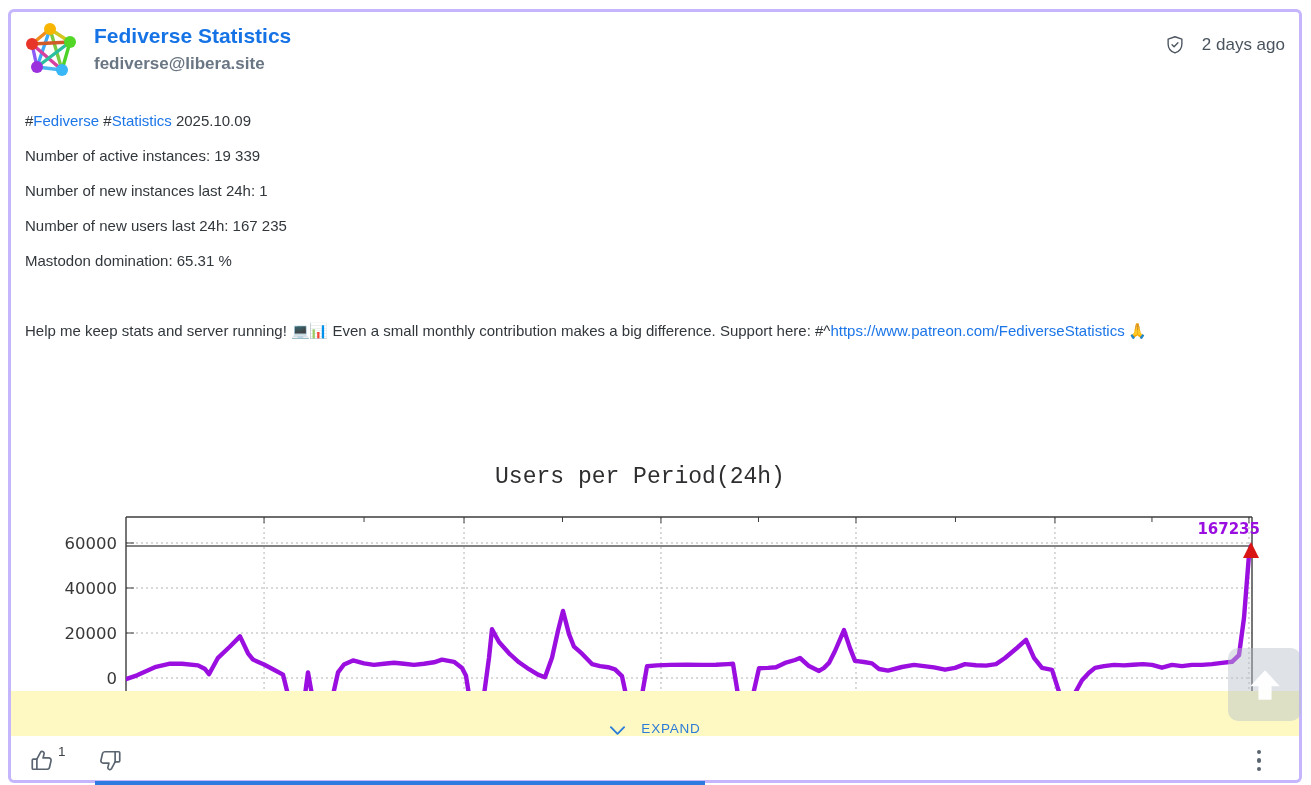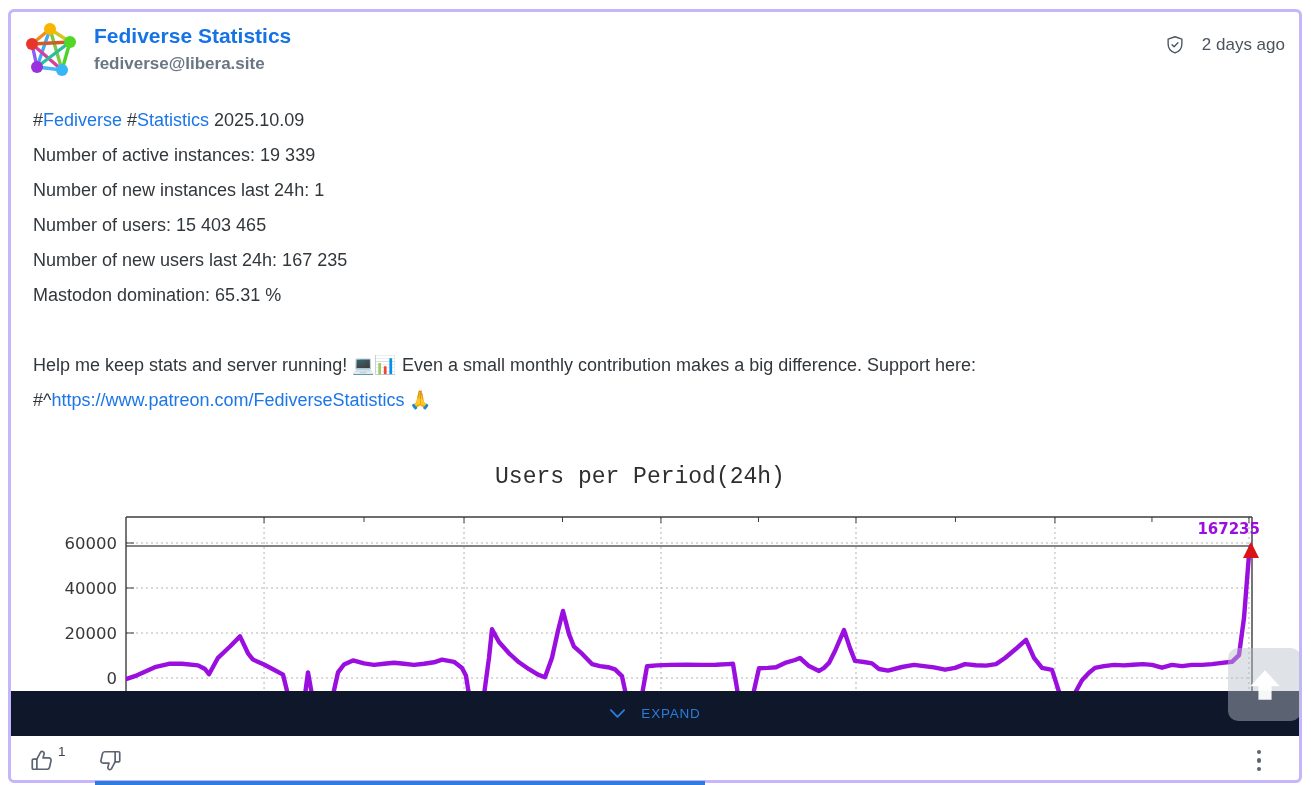--- a/index.html
+++ b/index.html
@@ -14,31 +14,31 @@
     box-sizing:border-box;overflow:hidden;
   }
   
   .header{position:absolute;top:8px;left:12px;right:14px;display:flex;align-items:flex-start;}
   .avatar{width:56px;height:56px;border-radius:10px;background:#fff;flex:0 0 auto;cursor:pointer;}
   .who{margin-left:15px;padding-top:4px;}
   .title{font-size:21px;font-weight:bold;color:#1673e6;line-height:24px;cursor:pointer;}
   .handle{font-size:17px;color:#6a7683;margin-top:6px;font-weight:bold;}
   .when{margin-left:auto;display:flex;align-items:center;gap:16px;color:#4a545e;font-size:17px;padding-top:14px;}
   
-  .post-body{position:absolute;top:91px;left:14px;right:8px;font-size:18px;color:#32373c;margin-left:8px;}
+  .post-body{position:absolute;top:91px;left:14px;right:8px;font-size:15px;color:#32373c;}
   .post-body p{margin:0;line-height:35px;}
   .spacer{height:35px;}
   a.taglink,a.weblink{color:#1c76e8;text-decoration:none;cursor:pointer;}
   
   .chart-title{position:absolute;top:452px;left:6px;width:1246px;text-align:center;
     font-size:23px;color:#2e2e30;font-family:Liberation Mono, monospace;}
   .chart-svg{position:absolute;top:503px;left:5px;}
   
-  .expand{position:absolute;top:679px;left:0;width:100%;height:45px;background:#0f172a;
-    display:flex;align-items:center;justify-content:center;gap:15px;cursor:pointer;}
+  .expand{position:absolute;top:679px;left:0;width:100%;height:45px;background:#fef9c3;
+    display:flex;align-items:flex-end;justify-content:center;gap:15px;cursor:pointer;}
   .expand-label{color:#2b7cd9;font-size:13.5px;letter-spacing:.8px;font-weight:500;}
   
   .footer{position:absolute;top:724px;left:0;width:100%;height:49px;display:flex;align-items:center;padding:0 0 0 18px;box-sizing:border-box;}
   .vote{display:flex;align-items:flex-start;gap:30px;}
   .vote-btn{position:relative;cursor:pointer;display:flex;align-items:flex-start;}
   .vote-count{font-size:13.5px;color:#3c4247;margin-left:2px;margin-top:-3px;}
   .kebab{margin-left:auto;margin-right:32px;display:flex;flex-direction:column;gap:4px;cursor:pointer;padding:6px;}
   .kebab i{width:4.5px;height:4.5px;border-radius:50%;background:#5a6570;display:block;}
   
   .scrolltop{position:absolute;left:1228px;top:648px;width:73px;height:73px;border-radius:10px;
@@ -80,21 +80,20 @@
         <path d="M8.8 11.8l2.2 2.2 4.2-4.4"></path>
       </svg>
       <span>2 days ago</span>
     </div>
   </div>
 
   <div class="post-body">
     <p><span>#</span><a class="taglink">Fediverse</a><span style="white-space:pre"> #</span><a class="taglink">Statistics</a><span style="white-space:pre"> 2025.10.09</span></p>
     <p>Number of active instances: 19 339</p>
     <p>Number of new instances last 24h: 1</p>
-    <p>Number of users: 15 403 465</p>
     <p>Number of new users last 24h: 167 235</p>
     <p>Mastodon domination: 65.31 %</p>
     <p class="spacer"></p>
     <p><span>Help me keep stats and server running! 💻📊 Even a small monthly contribution makes a big difference. Support here: </span><span>#^</span><a class="weblink">https://www.patreon.com/FediverseStatistics</a><span style="white-space:pre"> 🙏</span></p>
   </div>
 
   <div class="chart-title">Users per Period(24h)</div>
   <svg class="chart-svg" width="1246" height="178" viewBox="0 0 1246 178">
       <defs>
         <clipPath id="plotclip">

